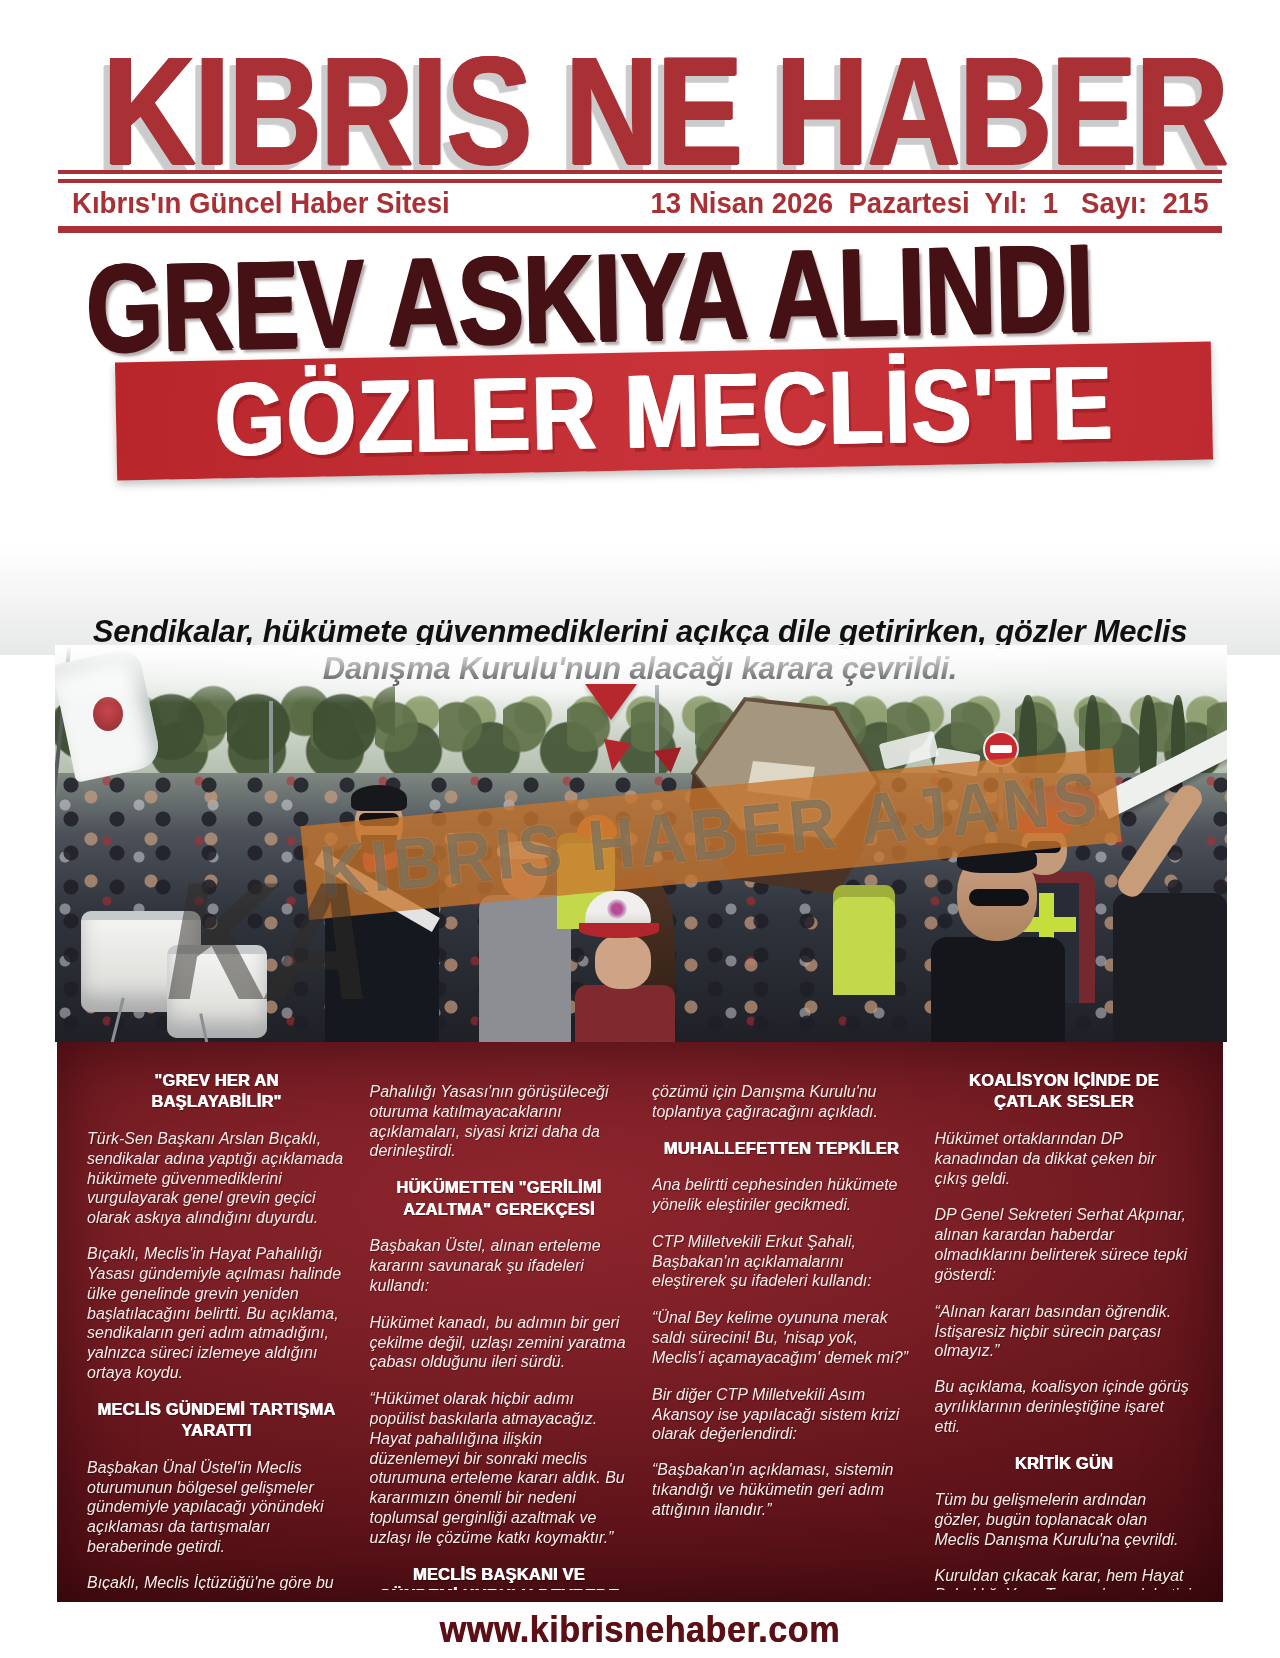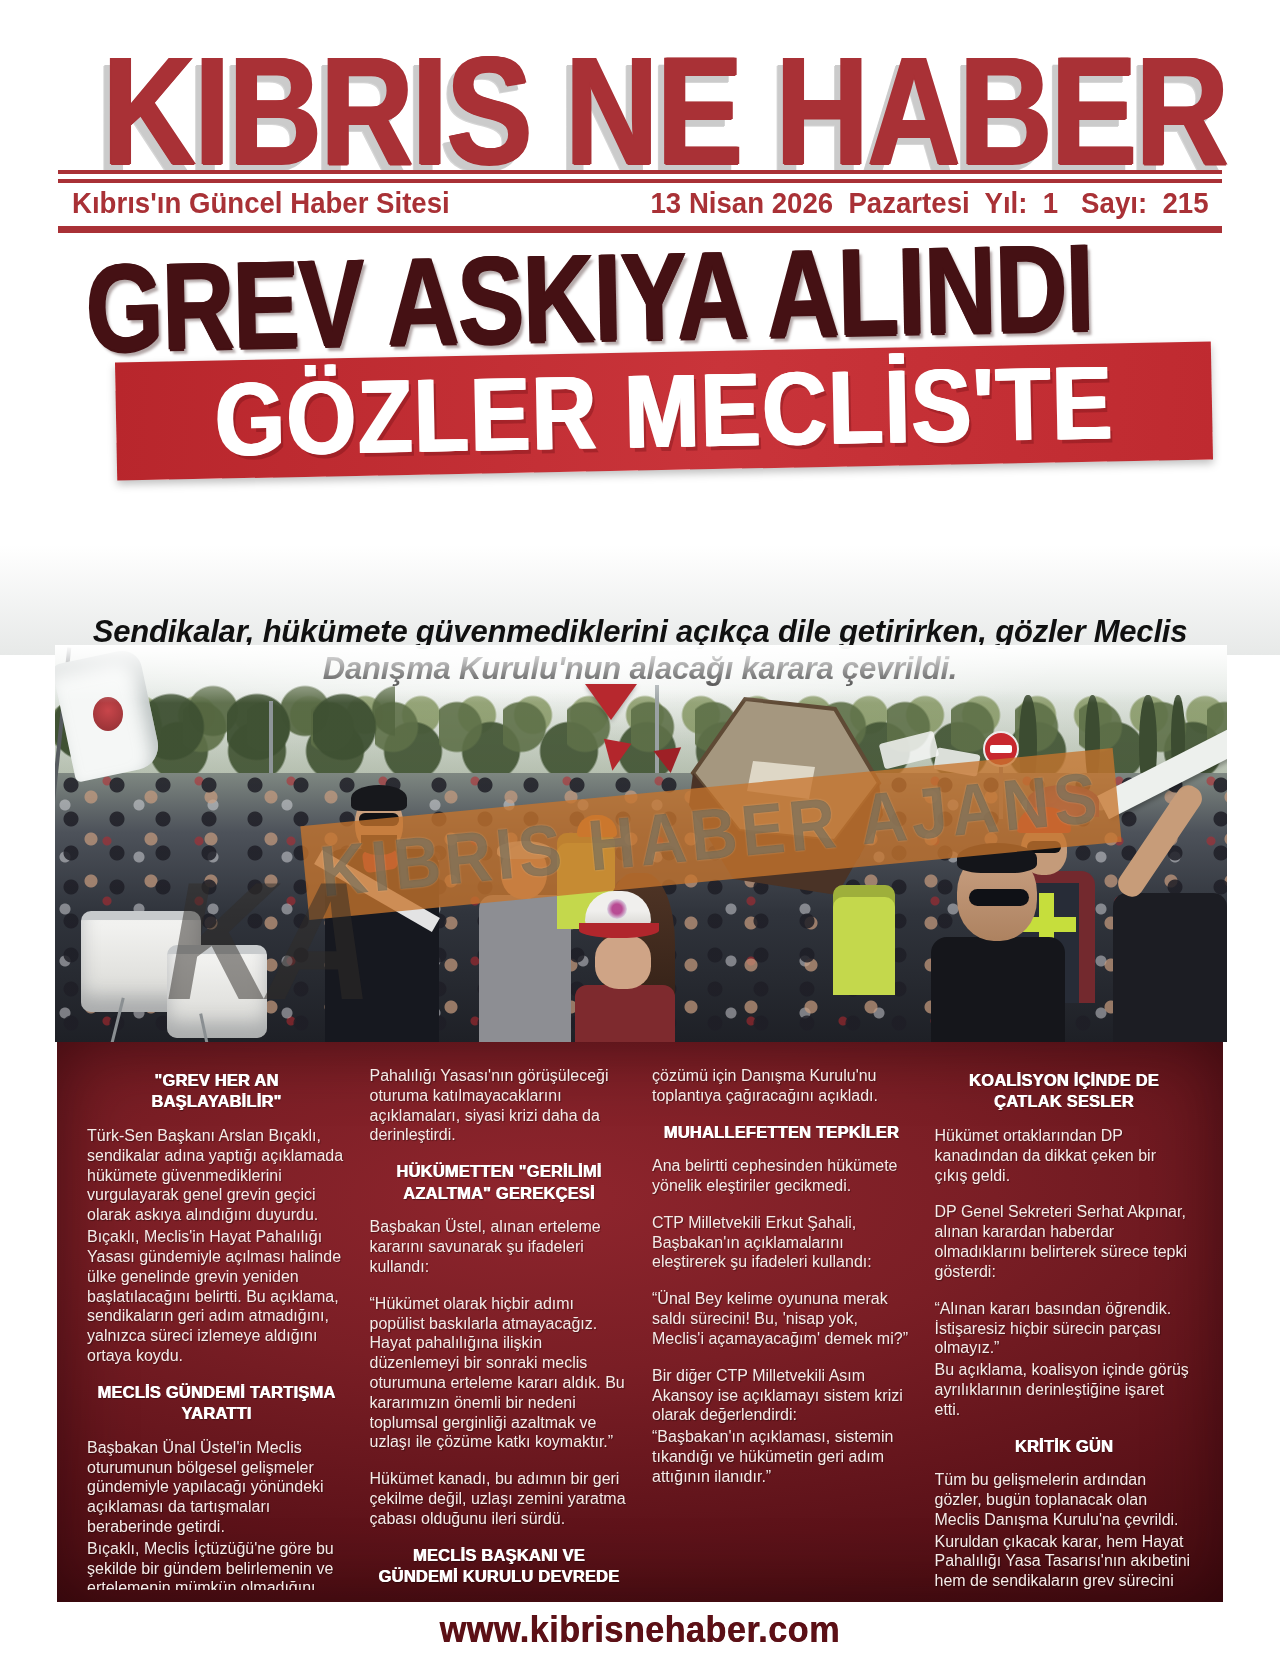--- a/index.html
+++ b/index.html
@@ -158,21 +158,21 @@
   
   .article-panel{position:absolute;left:57px;top:1042px;width:1166px;height:560px;
     background:radial-gradient(120% 95% at 42% 28%,#8f252d 0%,#7a1e25 32%,#5f131a 62%,#470c11 88%,#3d090e 100%);
     box-shadow:inset 0 0 70px rgba(25,0,5,.55);}
   .columns{display:flex;gap:24px;padding:24px 30px 12px;height:100%;box-sizing:border-box;}
   .col{flex:1;color:#f5ebe8;font-size:16px;line-height:1.24;overflow:hidden;}
   .col .h{font-weight:700;text-align:center;font-size:16.5px;letter-spacing:.2px;
     margin:16px 6px 13px;color:#fff;line-height:1.3;
     text-shadow:.7px 0 0 #fff,1px 1px 1px rgba(0,0,0,.45);}
   .col .h:first-child{margin-top:4px;}
-  .col .p{margin:0 0 2px;text-shadow:1px 1px 1px rgba(0,0,0,.35);}
+  .col .p{margin:16px 0 2px;text-shadow:1px 1px 1px rgba(0,0,0,.35);font-style:italic;}
   .col .p.gap{margin-top:17px;}
 
   
   .site-footer{position:absolute;left:0;top:1602px;width:1280px;height:56px;background:#fff;
     display:flex;align-items:center;justify-content:center;}
   .site-footer span{font-size:36px;font-weight:700;color:#5c1016;letter-spacing:.5px;
     transform:scaleX(.95);text-shadow:.6px 0 0 #5c1016;}
 </style>
 </head>
 <body>
@@ -292,31 +292,31 @@
           <div class="p">Türk-Sen Başkanı Arslan Bıçaklı, sendikalar adına yaptığı açıklamada hükümete güvenmediklerini vurgulayarak genel grevin geçici olarak askıya alındığını duyurdu.</div>
           <div class="p">Bıçaklı, Meclis'in Hayat Pahalılığı Yasası gündemiyle açılması halinde ülke genelinde grevin yeniden başlatılacağını belirtti. Bu açıklama, sendikaların geri adım atmadığını, yalnızca süreci izlemeye aldığını ortaya koydu.</div>
           <div class="h">MECLİS GÜNDEMİ TARTIŞMA YARATTI</div>
           <div class="p">Başbakan Ünal Üstel'in Meclis oturumunun bölgesel gelişmeler gündemiyle yapılacağı yönündeki açıklaması da tartışmaları beraberinde getirdi.</div>
           <div class="p">Bıçaklı, Meclis İçtüzüğü'ne göre bu şekilde bir gündem belirlemenin ve ertelemenin mümkün olmadığını savunarak hükümetin tutumunu eleştirdi.</div>
         </div>
         <div class="col">
           <div class="p">Pahalılığı Yasası'nın görüşüleceği oturuma katılmayacaklarını açıklamaları, siyasi krizi daha da derinleştirdi.</div>
           <div class="h">HÜKÜMETTEN "GERİLİMİ AZALTMA" GEREKÇESİ</div>
           <div class="p">Başbakan Üstel, alınan erteleme kararını savunarak şu ifadeleri kullandı:</div>
+          <div class="p gap">Hükümet kanadı, bu adımın bir geri çekilme değil, uzlaşı zemini yaratma çabası olduğunu ileri sürdü.</div>
           <div class="p gap">“Hükümet olarak hiçbir adımı popülist baskılarla atmayacağız. Hayat pahalılığına ilişkin düzenlemeyi bir sonraki meclis oturumuna erteleme kararı aldık. Bu kararımızın önemli bir nedeni toplumsal gerginliği azaltmak ve uzlaşı ile çözüme katkı koymaktır.”</div>
-          <div class="p gap">Hükümet kanadı, bu adımın bir geri çekilme değil, uzlaşı zemini yaratma çabası olduğunu ileri sürdü.</div>
           <div class="h">MECLİS BAŞKANI VE GÜNDEMİ KURULU DEVREDE</div>
         </div>
         <div class="col">
           <div class="p">çözümü için Danışma Kurulu'nu toplantıya çağıracağını açıkladı.</div>
           <div class="h">MUHALLEFETTEN TEPKİLER</div>
           <div class="p">Ana belirtti cephesinden hükümete yönelik eleştiriler gecikmedi.</div>
           <div class="p gap">CTP Milletvekili Erkut Şahali, Başbakan'ın açıklamalarını eleştirerek şu ifadeleri kullandı:</div>
           <div class="p gap">“Ünal Bey kelime oyununa merak saldı sürecini! Bu, 'nisap yok, Meclis'i açamayacağım' demek mi?”</div>
-          <div class="p gap">Bir diğer CTP Milletvekili Asım Akansoy ise açıklamayı sistem krizi olarak değerlendirdi:</div>
+          <div class="p gap">Bir diğer CTP Milletvekili Asım Akansoy ise yapılacağı sistem krizi olarak değerlendirdi:</div>
           <div class="p">“Başbakan'ın açıklaması, sistemin tıkandığı ve hükümetin geri adım attığının ilanıdır.”</div>
         </div>
         <div class="col">
           <div class="h">KOALİSYON İÇİNDE DE ÇATLAK SESLER</div>
           <div class="p">Hükümet ortaklarından DP kanadından da dikkat çeken bir çıkış geldi.</div>
           <div class="p gap">DP Genel Sekreteri Serhat Akpınar, alınan karardan haberdar olmadıklarını belirterek sürece tepki gösterdi:</div>
           <div class="p gap">“Alınan kararı basından öğrendik. İstişaresiz hiçbir sürecin parçası olmayız.”</div>
           <div class="p">Bu açıklama, koalisyon içinde görüş ayrılıklarının derinleştiğine işaret etti.</div>
           <div class="h">KRİTİK GÜN</div>
           <div class="p">Tüm bu gelişmelerin ardından gözler, bugün toplanacak olan Meclis Danışma Kurulu'na çevrildi.</div>

